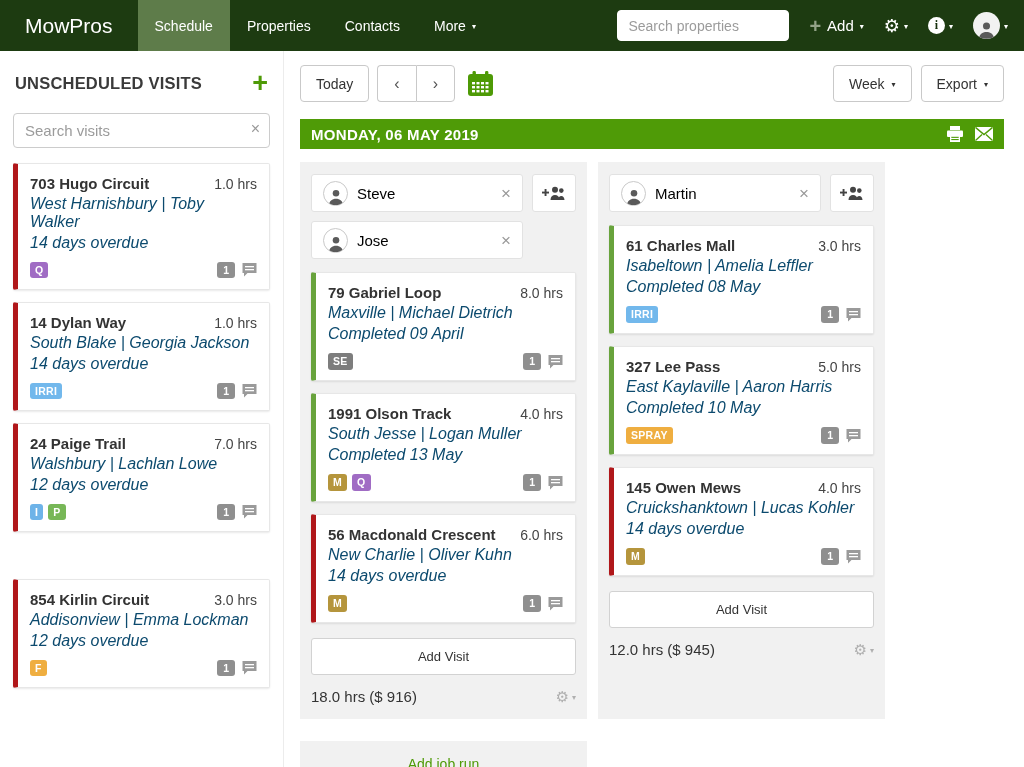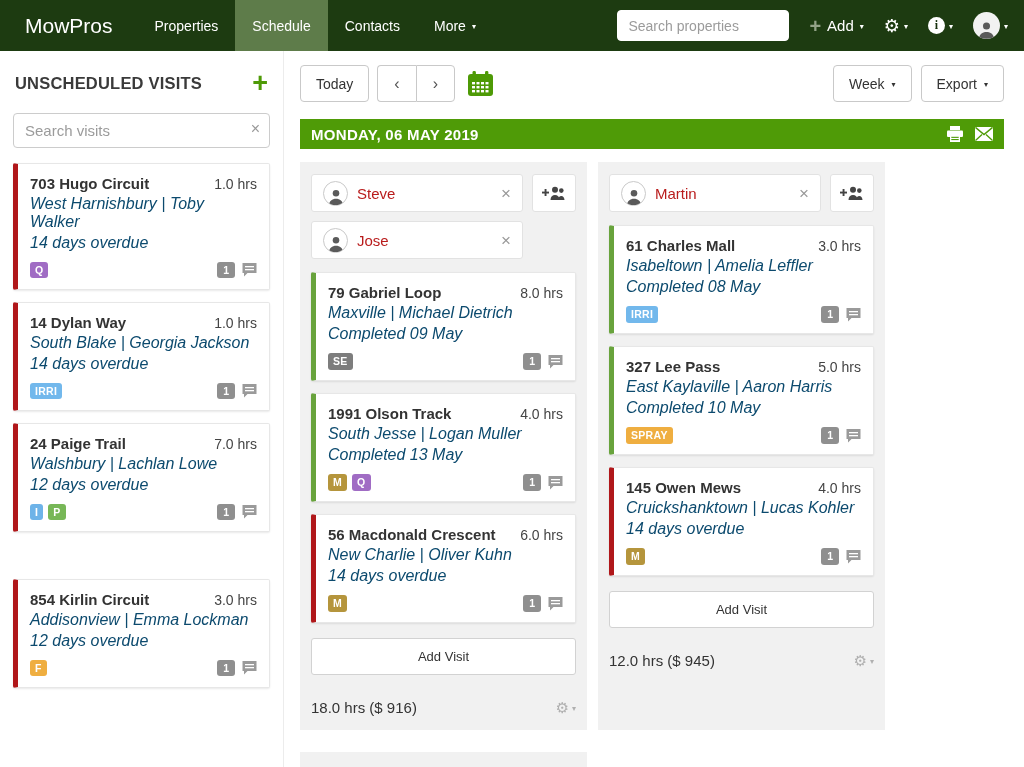--- a/index.html
+++ b/index.html
@@ -63,41 +63,41 @@
   
   .day-header { width:704px; height:30px; background:#4f9b07; color:#fff; display:flex; align-items:center; padding:0 11px; font-size:15px; font-weight:bold; letter-spacing:0.3px; }
   .day-header .icons { margin-left:auto; display:flex; gap:11px; align-items:center; }
   .day-header .icons span { display:flex; cursor:pointer; }
   .day-body { display:flex; gap:11px; margin-top:13px; }
   .run-col { width:287px; background:#f1f1f1; padding:12px 11px 14px; }
   .team-area { display:flex; gap:9px; margin-bottom:13px; }
   .team-selects { flex:1; display:flex; flex-direction:column; gap:9px; }
   .team-select { height:38px; background:#fff; border:1px solid #e2e2e2; border-radius:3px; display:flex; align-items:center; gap:9px; padding:0 11px; cursor:pointer; }
   .team-avatar { width:25px; height:25px; border-radius:50%; border:1px solid #c9c9c9; background:#fff; display:flex; align-items:flex-end; justify-content:center; overflow:hidden; }
-  .team-name { color:#b91c1c; font-size:15px; }
+  .team-name { color:#000000; font-size:15px; }
   .team-close { margin-left:auto; color:#999; font-size:17px; line-height:1; cursor:pointer; }
   .add-person-btn { width:44px; height:38px; background:#fff; border:1px solid #e2e2e2; border-radius:3px; display:flex; align-items:center; justify-content:center; cursor:pointer; }
   .add-visit-btn { width:100%; height:37px; background:#fff; border:1px solid #d2d2d2; border-radius:3px; font-size:13px; color:#333; margin-top:3px; font-family:inherit; cursor:pointer; }
-  .run-footer { display:flex; align-items:center; margin-top:24px; color:#333; font-size:15px; }
+  .run-footer { display:flex; align-items:center; margin-top:13px; color:#333; font-size:15px; }
   .gear-dd { margin-left:auto; display:flex; align-items:center; gap:3px; color:#b0b0b0; cursor:pointer; }
   .gear-dd .gear-glyph { font-size:15px; color:#b0b0b0; }
   .gear-dd .caret { color:#b0b0b0; }
   .add-job-run { width:287px; height:45px; background:#f1f1f1; display:flex; align-items:center; justify-content:center; color:#4e9a06; font-size:14px; margin-top:22px; cursor:pointer; }
 </style>
 </head>
 <body>
 
 <div class="topnav">
   <div class="brand">MowPros</div>
   <div class="nav-items">
+    <div class="nav-item active">
+        <span>Schedule</span>
+      </div>
     <div class="nav-item">
         <span>Properties</span>
-      </div>
-    <div class="nav-item active">
-        <span>Schedule</span>
       </div>
     <div class="nav-item">
         <span>Contacts</span>
       </div>
     <div class="nav-item">
         <span>More</span>
         <span class="caret">▾</span>
       </div>
   </div>
   <div class="nav-right">
@@ -343,21 +343,21 @@
             </div>
           </div>
 
           
           <div class="visit-card" style="border-left-color: rgb(104, 163, 60);">
             <div class="vc-top">
                 <span class="vc-title">79 Gabriel Loop</span>
                 <span class="vc-hours">8.0 hrs</span>
               </div>
             <div class="vc-meta">Maxville | Michael Dietrich</div>
-            <div class="vc-meta">Completed 09 May</div>
+            <div class="vc-meta">Completed 09 April</div>
             <div class="vc-foot">
               <span class="badges">
                   <span class="badge" style="background-color: rgb(125, 125, 125);">SE</span>
                 </span>
               <span class="vc-right">
                 <span class="count-badge">1</span>
                 <span class="comment-icon">
                     <svg width="15" height="14" viewBox="0 0 15 14">
                       <path fill="#9a9a9a" d="M0.5 0h14v10h-9L2 13.5V10H0.5z"></path>
                       <rect x="3" y="3" width="9" height="1.3" fill="#fff"></rect>

